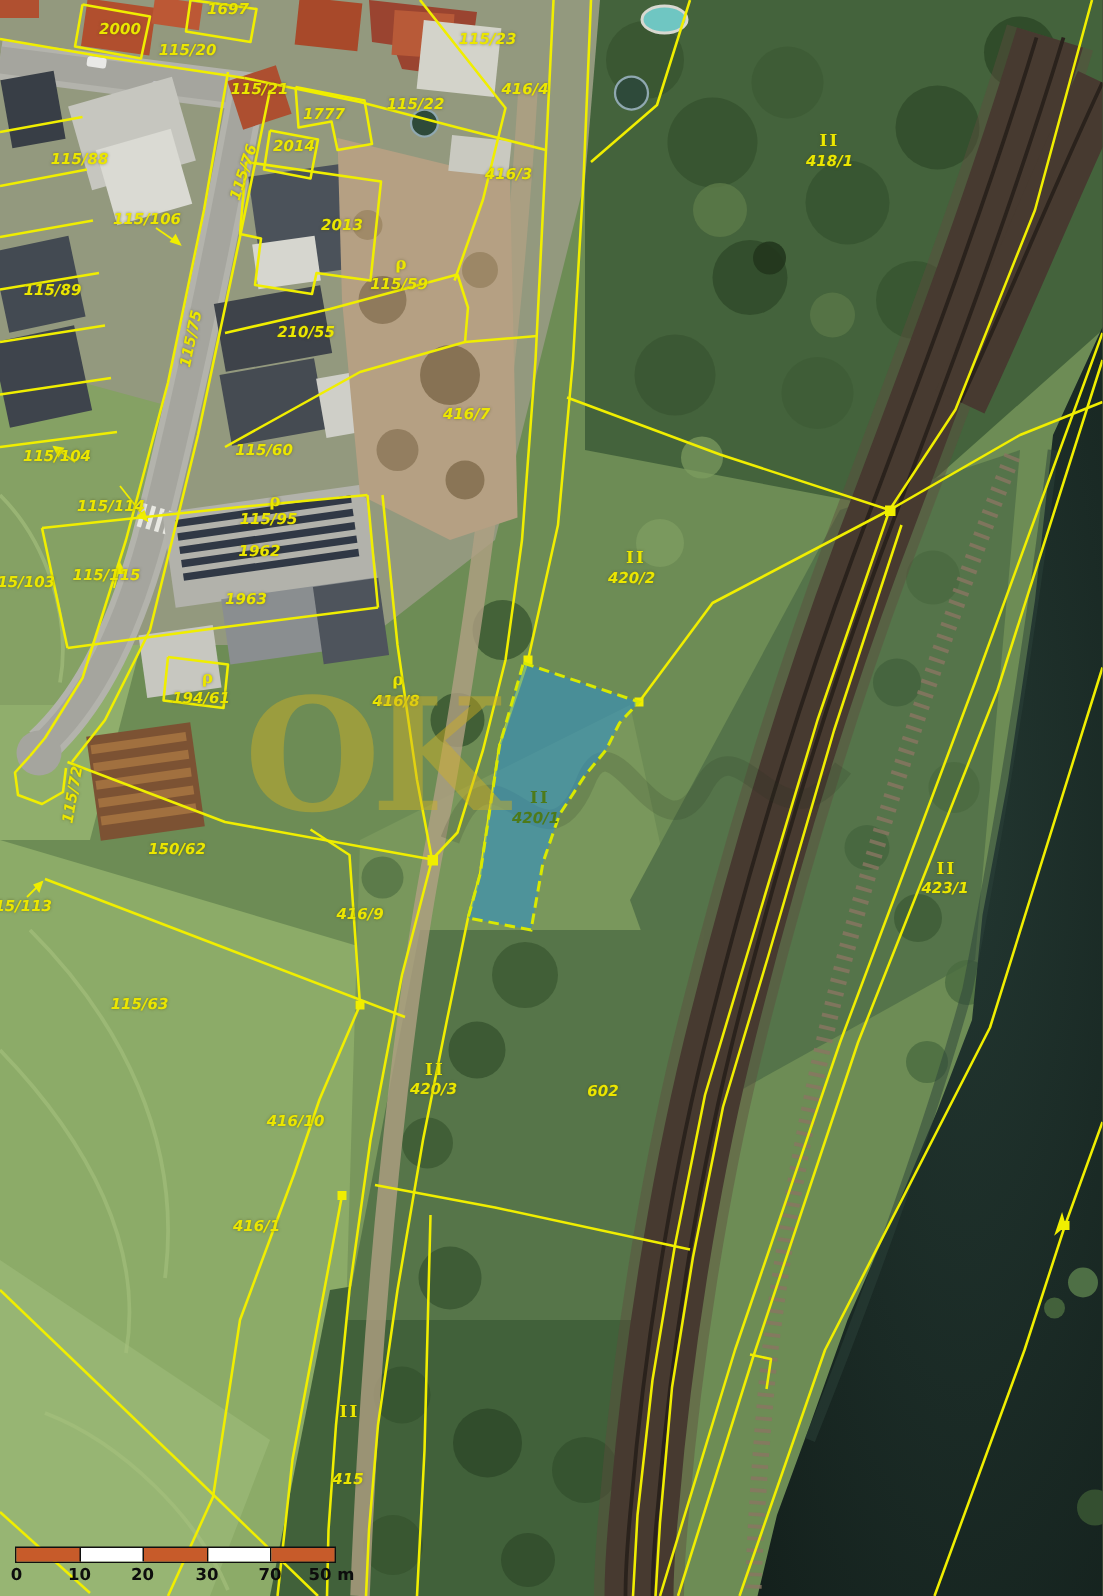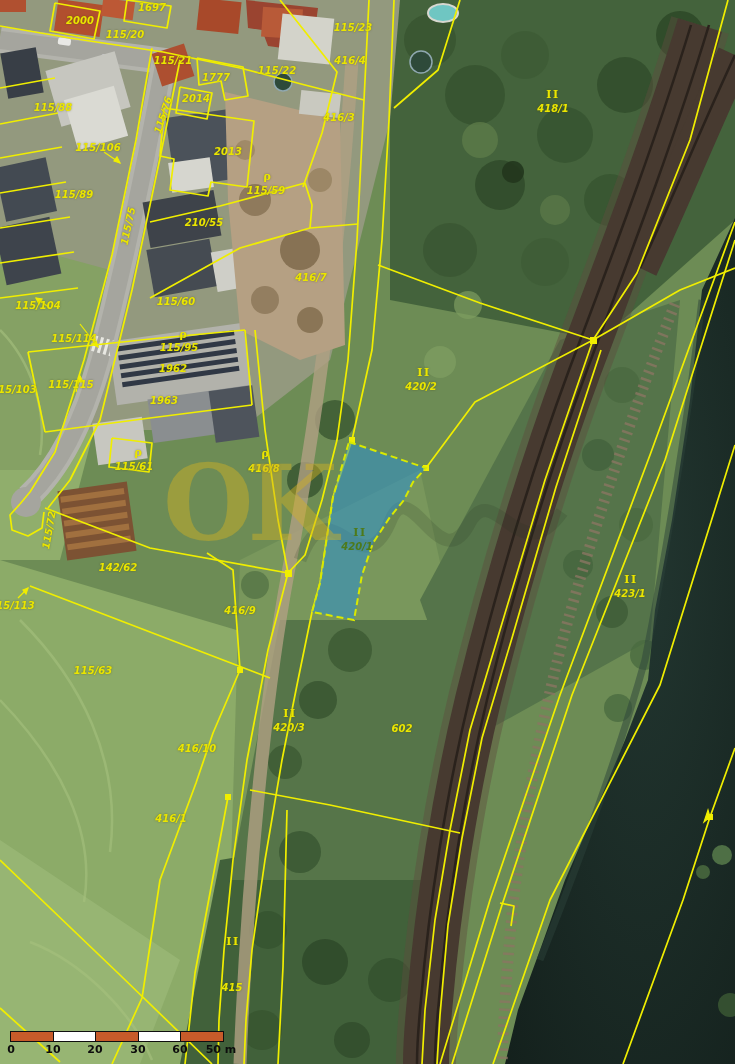--- a/index.html
+++ b/index.html
@@ -283,50 +283,50 @@
 
 <div id="labels">
       <div class="plabel" style="left: 80px; top: 20px; transform: translate(-50%, -50%);">2000</div>
       <div class="plabel" style="left: 152px; top: 7px; transform: translate(-50%, -50%);">1697</div>
       <div class="plabel" style="left: 125px; top: 34px; transform: translate(-50%, -50%);">115/20</div>
       <div class="plabel" style="left: 173px; top: 60px; transform: translate(-50%, -50%);">115/21</div>
       <div class="plabel" style="left: 216px; top: 77px; transform: translate(-50%, -50%);">1777</div>
       <div class="plabel" style="left: 196px; top: 98px; transform: translate(-50%, -50%);">2014</div>
       <div class="plabel" style="left: 228px; top: 151px; transform: translate(-50%, -50%);">2013</div>
       <div class="plabel" style="left: 277px; top: 70px; transform: translate(-50%, -50%);">115/22</div>
-      <div class="plabel" style="left: 325px; top: 27px; transform: translate(-50%, -50%); margin-left: 28px;">115/23</div>
+      <div class="plabel" style="left: 325px; top: 27px; transform: translate(-50%, -50%);">115/23</div>
       <div class="plabel" style="left: 350px; top: 60px; transform: translate(-50%, -50%);">416/4</div>
       <div class="plabel" style="left: 339px; top: 117px; transform: translate(-50%, -50%);">416/3</div>
       <div class="plabel" style="left: 53px; top: 107px; transform: translate(-50%, -50%);">115/88</div>
       <div class="plabel" style="left: 98px; top: 147px; transform: translate(-50%, -50%);">115/106</div>
-      <div class="plabel" style="left: 35px; top: 194px; transform: translate(-50%, -50%); margin-left: 39px;">115/89</div>
+      <div class="plabel" style="left: 35px; top: 194px; transform: translate(-50%, -50%);">115/89</div>
       <div class="plabel" style="left: 163px; top: 115px; transform: translate(-50%, -50%) rotate(-72deg);">115/76</div>
       <div class="plabel sym" style="left: 268px; top: 176px; transform: translate(-50%, -50%);">ρ</div>
       <div class="plabel" style="left: 266px; top: 190px; transform: translate(-50%, -50%);">115/59</div>
       <div class="plabel sym" style="left: 553px; top: 94px; transform: translate(-50%, -50%);">II</div>
       <div class="plabel" style="left: 553px; top: 108px; transform: translate(-50%, -50%);">418/1</div>
       <div class="plabel" style="left: 204px; top: 222px; transform: translate(-50%, -50%);">210/55</div>
       <div class="plabel" style="left: 128px; top: 226px; transform: translate(-50%, -50%) rotate(-78deg);">115/75</div>
       <div class="plabel" style="left: 311px; top: 277px; transform: translate(-50%, -50%);">416/7</div>
       <div class="plabel" style="left: 176px; top: 301px; transform: translate(-50%, -50%);">115/60</div>
       <div class="plabel sym" style="left: 184px; top: 334px; transform: translate(-50%, -50%);">ρ</div>
       <div class="plabel" style="left: 179px; top: 347px; transform: translate(-50%, -50%);">115/95</div>
       <div class="plabel" style="left: 173px; top: 368px; transform: translate(-50%, -50%);">1962</div>
       <div class="plabel" style="left: 164px; top: 400px; transform: translate(-50%, -50%);">1963</div>
       <div class="plabel" style="left: 38px; top: 305px; transform: translate(-50%, -50%);">115/104</div>
       <div class="plabel" style="left: 74px; top: 338px; transform: translate(-50%, -50%);">115/114</div>
       <div class="plabel" style="left: 14px; top: 389px; transform: translate(-50%, -50%);">115/103</div>
       <div class="plabel" style="left: 71px; top: 384px; transform: translate(-50%, -50%);">115/115</div>
       <div class="plabel sym" style="left: 139px; top: 452px; transform: translate(-50%, -50%);">ρ</div>
-      <div class="plabel" style="left: 134px; top: 466px; transform: translate(-50%, -50%);">115/61</div>
+      <div class="plabel" style="left: 134px; top: 466px; transform: translate(-50%, -50%);">194/61</div>
       <div class="plabel sym" style="left: 266px; top: 453px; transform: translate(-50%, -50%);">ρ</div>
       <div class="plabel" style="left: 264px; top: 468px; transform: translate(-50%, -50%);">416/8</div>
       <div class="plabel" style="left: 49px; top: 530px; transform: translate(-50%, -50%) rotate(-80deg);">115/72</div>
       <div class="plabel" style="left: 12px; top: 605px; transform: translate(-50%, -50%);">115/113</div>
-      <div class="plabel" style="left: 118px; top: 567px; transform: translate(-50%, -50%);">142/62</div>
+      <div class="plabel" style="left: 118px; top: 567px; transform: translate(-50%, -50%);">150/62</div>
       <div class="plabel" style="left: 93px; top: 670px; transform: translate(-50%, -50%);">115/63</div>
       <div class="plabel" style="left: 240px; top: 610px; transform: translate(-50%, -50%);">416/9</div>
       <div class="plabel" style="left: 197px; top: 748px; transform: translate(-50%, -50%);">416/10</div>
       <div class="plabel sym" style="left: 424px; top: 372px; transform: translate(-50%, -50%);">II</div>
       <div class="plabel" style="left: 421px; top: 386px; transform: translate(-50%, -50%);">420/2</div>
       <div class="plabel symd" style="left: 360px; top: 532px; transform: translate(-50%, -50%);">II</div>
       <div class="plabel dark" style="left: 357px; top: 546px; transform: translate(-50%, -50%);">420/1</div>
       <div class="plabel sym" style="left: 290px; top: 713px; transform: translate(-50%, -50%);">II</div>
       <div class="plabel" style="left: 289px; top: 727px; transform: translate(-50%, -50%);">420/3</div>
       <div class="plabel" style="left: 386px; top: 728px; transform: translate(-50%, -50%); margin-left: 16px;">602</div>
@@ -344,17 +344,17 @@
   <div class="sseg"></div>
   <div class="sseg"></div>
   <div class="sseg"></div>
   <div class="sseg"></div>
 </div>
 <div id="ticks">
       <span class="stick" style="left: 11px;">0</span>
       <span class="stick" style="left: 53px;">10</span>
       <span class="stick" style="left: 95px;">20</span>
       <span class="stick" style="left: 138px;">30</span>
-      <span class="stick" style="left: 180px;">60</span>
+      <span class="stick" style="left: 180px;">70</span>
       <span class="stick" style="left: 221px;">50 m</span>
     </div>
 
 </div>
 
 </body></html>

